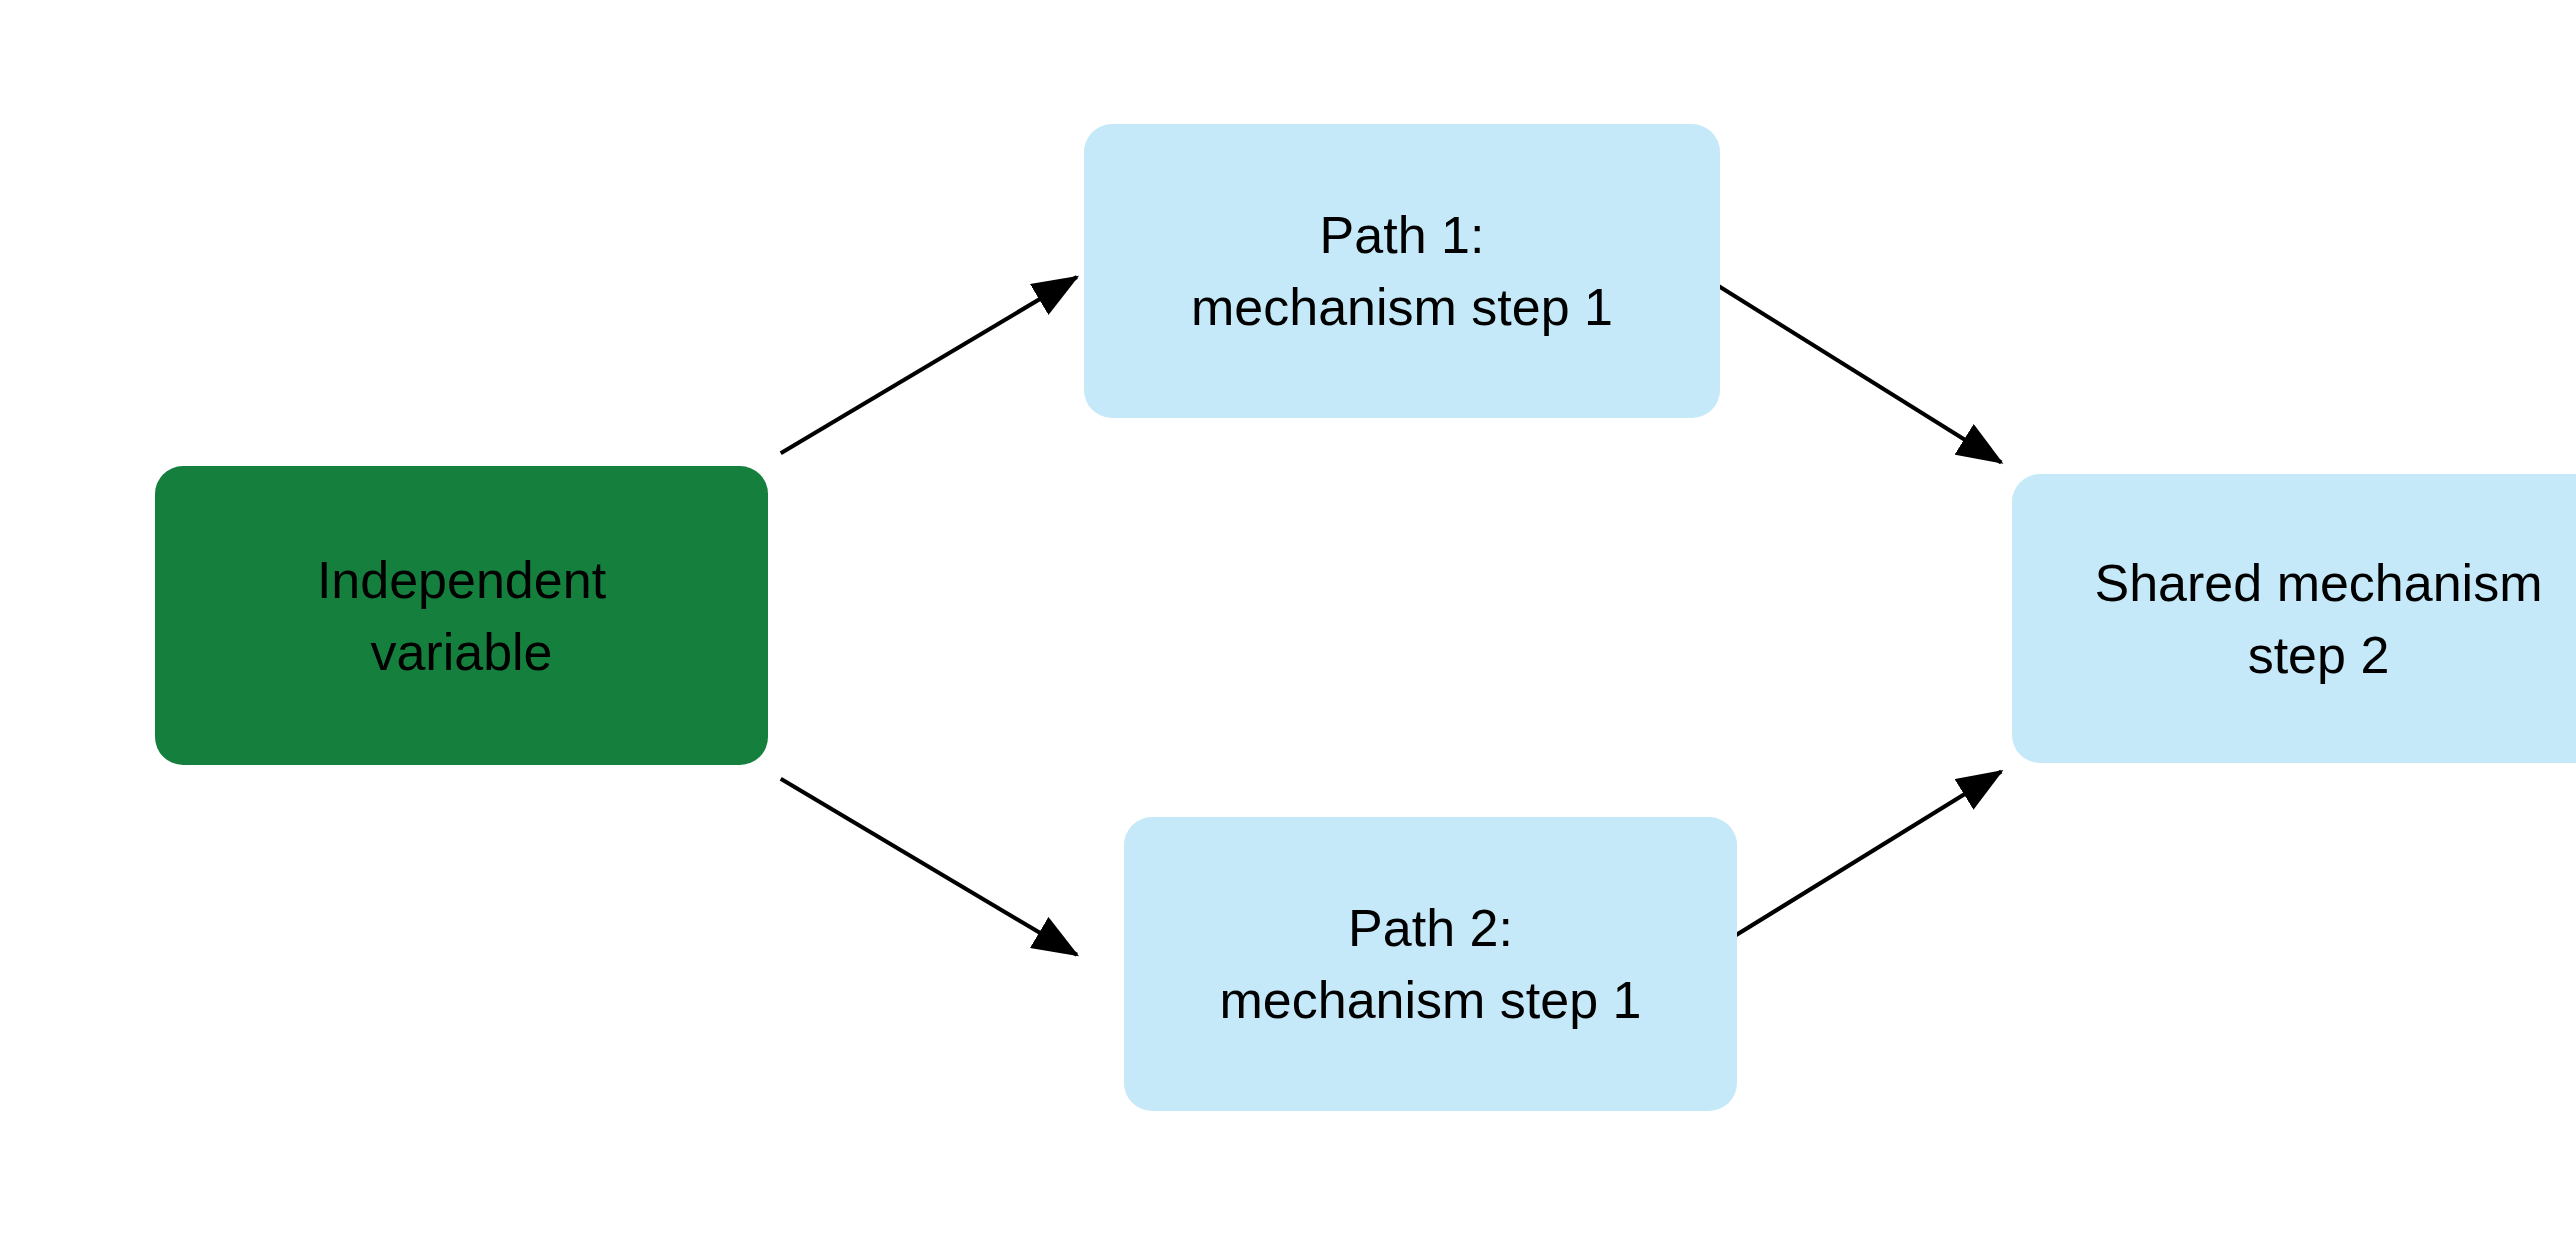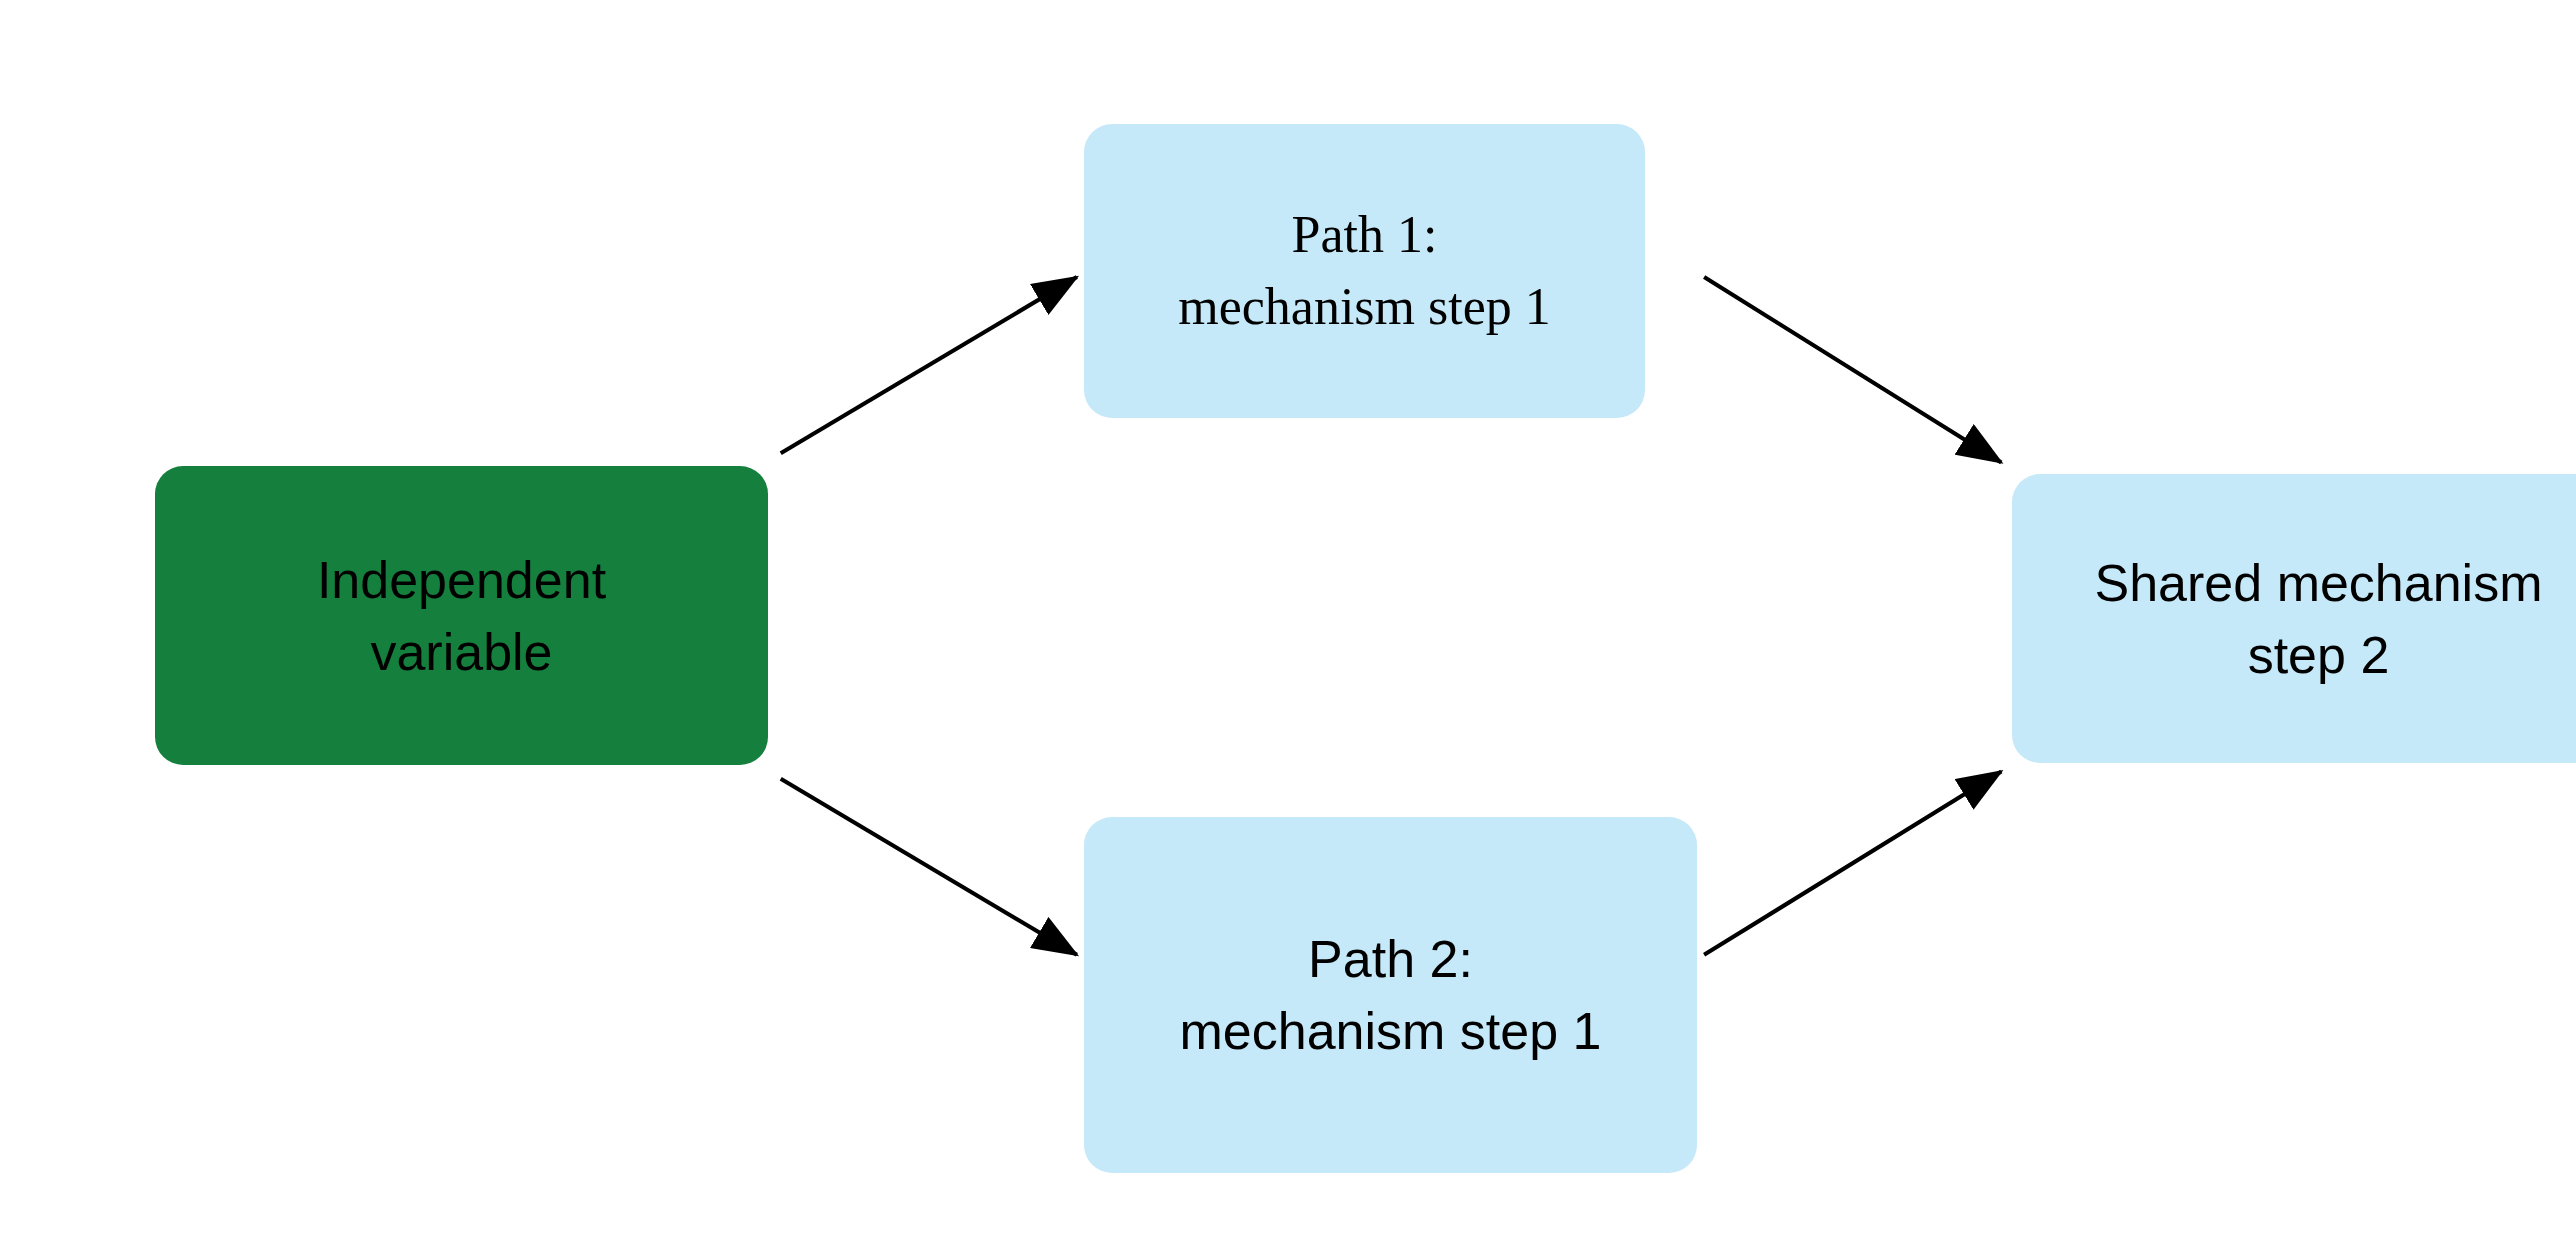--- a/index.html
+++ b/index.html
@@ -31,22 +31,22 @@
     text-align: center;
     color: #000000;
     font-size: 52px;
     line-height: 72px;
     white-space: pre-line;
   }
   .node.primary   { background: #15803d; }
   .node.secondary { background: #c5e9f8; }
 
   .node-independent { left: 155px;  top: 466px;  width: 613px; height: 299px; }
-  .node-path1       { left: 1084px; top: 124px;  width: 561px; height: 294px; font-family: Liberation Serif, serif; }
-  .node-path2       { left: 1084px; top: 817px; width: 613px; height: 356px; }
+  .node-path1       { left: 1084px; top: 124px;  width: 636px; height: 294px; }
+  .node-path2       { left: 1124px; top: 817px; width: 613px; height: 294px; }
   .node-shared      { left: 2012px; top: 474px;  width: 613px; height: 289px; }
 
   .edge-line {
     stroke: #000000;
     stroke-width: 8;
     fill: none;
   }
 </style>
 </head>
 <body>

